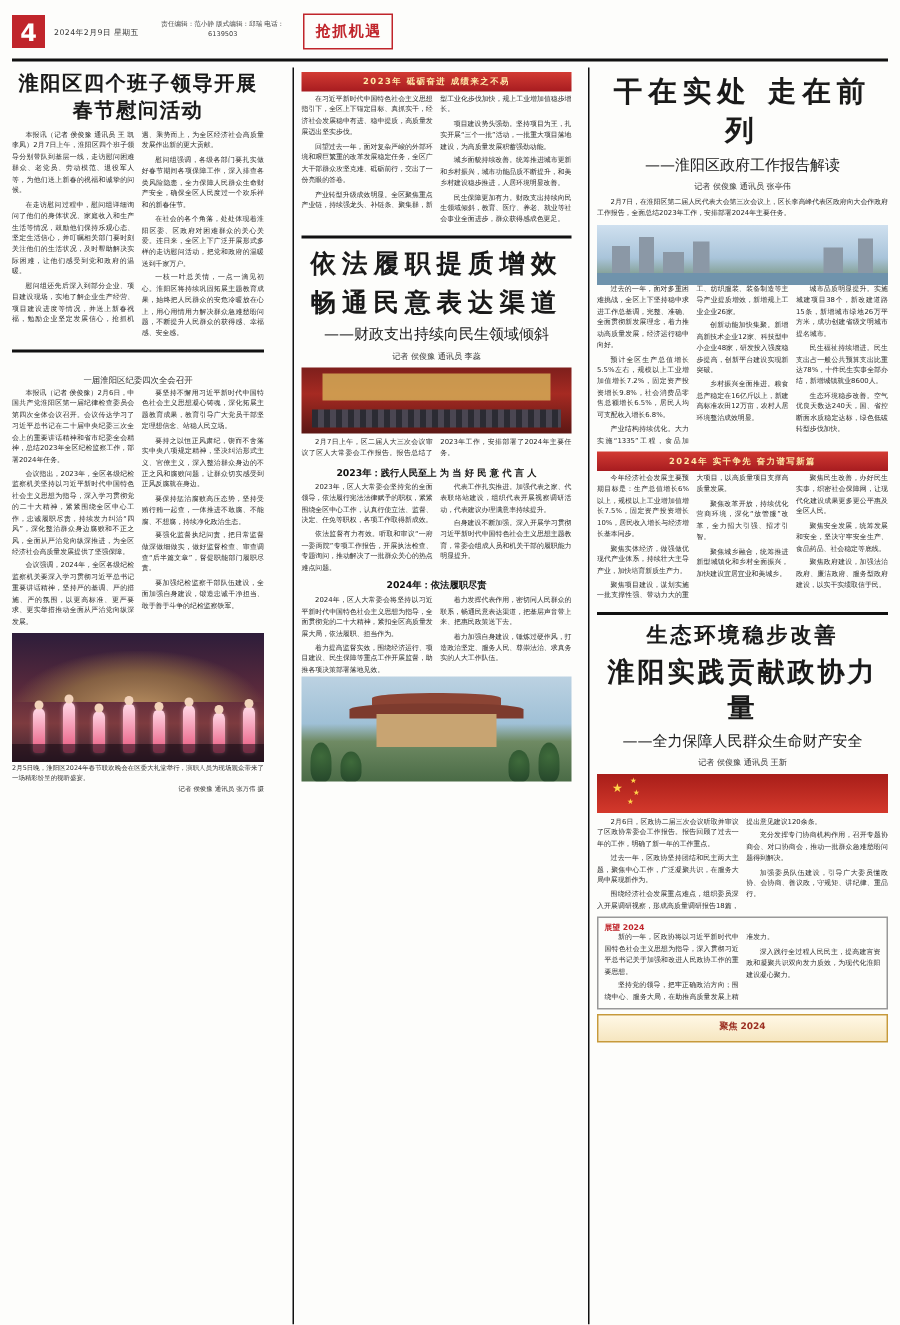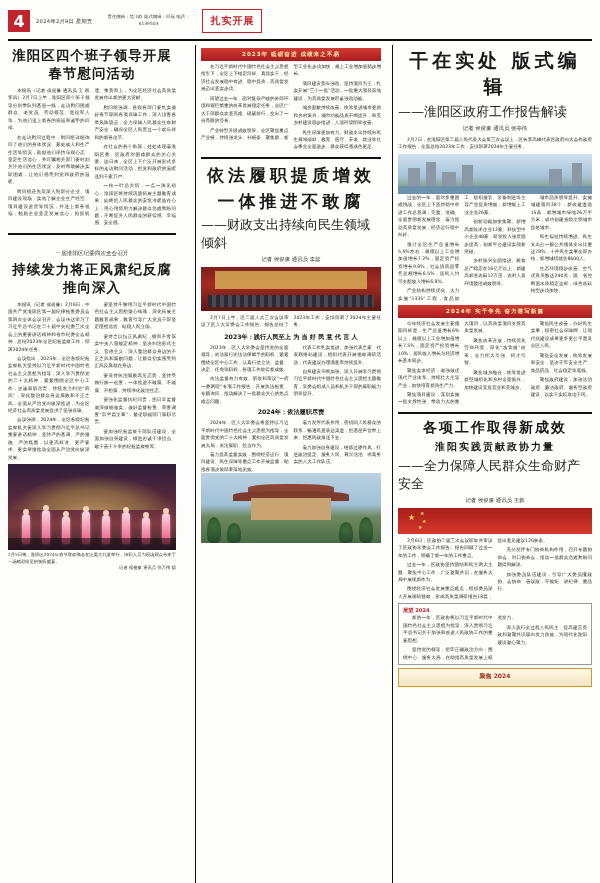--- a/index.html
+++ b/index.html
@@ -42,21 +42,21 @@
 
   h2.head-main{
     font-family:"DejaVu Serif","Liberation Serif",serif;
     font-size:13.5px;font-weight:bold;text-align:center;margin:2px 0 4px;letter-spacing:1px;
   }
   h2.head-big{
     font-family:"DejaVu Serif","Liberation Serif",serif;
     font-size:17px;font-weight:bold;text-align:center;margin:3px 0 3px;letter-spacing:4px;
   }
   h3.head-sub{
-    font-size:13px;font-weight:normal;text-align:left;margin:0 0 4px;color:#222;
+    font-size:10px;font-weight:normal;text-align:center;margin:0 0 4px;color:#222;
   }
   .byline{font-size:5.4px;text-align:center;color:#333;margin-bottom:4px;}
   .rule-dbl{border-top:2px solid #111;margin:6px 0 5px;}
 
   .body-text{
     font-size:4.6px;line-height:1.62;text-align:justify;color:#2a2a2a;
     column-gap:5px;
   }
   .body-text p{margin:0 0 2px;text-indent:9px;}
   .cols2{column-count:2;}
@@ -126,21 +126,21 @@
 </head>
 <body>
 
 <div class="page">
 
   <div class="masthead">
     <div class="folio-num">4</div>
     <div class="folio-date">2024年2月9日 星期五</div>
     <div class="mast-rule"></div>
     <div class="mast-credits">责任编辑：范小静  版式编辑：邱瑞  电话：6139503</div>
-    <div class="mast-logo">扎实开展</div>
+    <div class="mast-logo">抢抓机遇</div>
   </div>
 
   <div class="cols">
 
     <div class="col c1">
 
       <h2 class="head-main">淮阳区四个班子领导开展春节慰问活动</h2>
       <div class="body-text cols2">
         <p>本报讯（记者 侯俊豫 通讯员 王 凯 李凤）2月7日上午，淮阳区四个班子领导分别带队到基层一线，走访慰问困难群众、老党员、劳动模范、退役军人等，为他们送上新春的祝福和诚挚的问候。</p>
         <p>在走访慰问过程中，慰问组详细询问了他们的身体状况、家庭收入和生产生活等情况，鼓励他们保持乐观心态、坚定生活信心，并叮嘱相关部门要时刻关注他们的生活状况，及时帮助解决实际困难，让他们感受到党和政府的温暖。</p>
@@ -148,21 +148,20 @@
         <p>慰问组强调，各级各部门要扎实做好春节期间各项保障工作，深入排查各类风险隐患，全力保障人民群众生命财产安全，确保全区人民度过一个欢乐祥和的新春佳节。</p>
         <p>在社会的各个角落，处处体现着淮阳区委、区政府对困难群众的关心关爱。连日来，全区上下广泛开展形式多样的走访慰问活动，把党和政府的温暖送到千家万户。</p>
         <p>一枝一叶总关情，一点一滴见初心。淮阳区将持续巩固拓展主题教育成果，始终把人民群众的安危冷暖放在心上，用心用情用力解决群众急难愁盼问题，不断提升人民群众的获得感、幸福感、安全感。</p>
       </div>
 
       <div class="rule-dbl"></div>
 
       <div style="text-align:center">
         <span style="font-size:5.6px;color:#333">一届淮阳区纪委四次全会召开</span>
       </div>
-      <h2 class="head-main">持续发力将正风肃纪反腐推向深入</h2>
       <div class="body-text cols2">
         <p>本报讯（记者 侯俊豫）2月6日，中国共产党淮阳区第一届纪律检查委员会第四次全体会议召开。会议传达学习了习近平总书记在二十届中央纪委三次全会上的重要讲话精神和省市纪委全会精神，总结2023年全区纪检监察工作，部署2024年任务。</p>
         <p>会议指出，2023年，全区各级纪检监察机关坚持以习近平新时代中国特色社会主义思想为指导，深入学习贯彻党的二十大精神，紧紧围绕全区中心工作，忠诚履职尽责，持续发力纠治“四风”，深化整治群众身边腐败和不正之风，全面从严治党向纵深推进，为全区经济社会高质量发展提供了坚强保障。</p>
         <p>会议强调，2024年，全区各级纪检监察机关要深入学习贯彻习近平总书记重要讲话精神，坚持严的基调、严的措施、严的氛围，以更高标准、更严要求、更实举措推动全面从严治党向纵深发展。</p>
         <p>要坚持不懈用习近平新时代中国特色社会主义思想凝心铸魂，深化拓展主题教育成果，教育引导广大党员干部坚定理想信念、站稳人民立场。</p>
         <p>要持之以恒正风肃纪，锲而不舍落实中央八项规定精神，坚决纠治形式主义、官僚主义，深入整治群众身边的不正之风和腐败问题，让群众切实感受到正风反腐就在身边。</p>
         <p>要保持惩治腐败高压态势，坚持受贿行贿一起查，一体推进不敢腐、不能腐、不想腐，持续净化政治生态。</p>
         <p>要强化监督执纪问责，把日常监督做深做细做实，做好监督检查、审查调查“后半篇文章”，督促职能部门履职尽责。</p>
         <p>要加强纪检监察干部队伍建设，全面加强自身建设，锻造忠诚干净担当、敢于善于斗争的纪检监察铁军。</p>
       </div>
@@ -208,21 +207,21 @@
         <p>回望过去一年，面对复杂严峻的外部环境和艰巨繁重的改革发展稳定任务，全区广大干部群众攻坚克难、砥砺前行，交出了一份亮眼的答卷。</p>
         <p>产业转型升级成效明显。全区聚焦重点产业链，持续强龙头、补链条、聚集群，新型工业化步伐加快，规上工业增加值稳步增长。</p>
         <p>项目建设势头强劲。坚持项目为王，扎实开展“三个一批”活动，一批重大项目落地建设，为高质量发展积蓄强劲动能。</p>
         <p>城乡面貌持续改善。统筹推进城市更新和乡村振兴，城市功能品质不断提升，和美乡村建设稳步推进，人居环境明显改善。</p>
         <p>民生保障更加有力。财政支出持续向民生领域倾斜，教育、医疗、养老、就业等社会事业全面进步，群众获得感成色更足。</p>
       </div>
 
       <div class="rule-dbl"></div>
 
       <h2 class="head-big">依法履职提质增效</h2>
-      <h2 class="head-big">一体推进不敢腐</h2>
+      <h2 class="head-big">畅通民意表达渠道</h2>
       <h3 class="head-sub">——财政支出持续向民生领域倾斜</h3>
       <div class="byline">记者 侯俊豫 通讯员 李蕊</div>
 
       <div class="pic-meeting">
         <div class="screen"></div>
         <div class="row"></div>
       </div>
 
       <div class="body-text cols2" style="margin-top:3px">
         <p>2月7日上午，区二届人大三次会议审议了区人大常委会工作报告。报告总结了2023年工作，安排部署了2024年主要任务。</p>
@@ -250,21 +249,21 @@
         <div class="wall"></div>
         <div class="tree" style="left:6px"></div>
         <div class="tree" style="left:26px;height:20px"></div>
         <div class="tree" style="right:8px"></div>
         <div class="tree" style="right:28px;height:21px"></div>
       </div>
     </div>
 
     <div class="col c3">
 
-      <h2 class="head-big" style="font-size:19px">干在实处  版式编辑</h2>
+      <h2 class="head-big" style="font-size:19px">干在实处  走在前列</h2>
       <h3 class="head-sub">——淮阳区政府工作报告解读</h3>
       <div class="byline">记者 侯俊豫 通讯员 张亭伟</div>
 
       <div class="body-text" style="margin-bottom:3px">
         <p>2月7日，在淮阳区第二届人民代表大会第三次会议上，区长李高峰代表区政府向大会作政府工作报告，全面总结2023年工作，安排部署2024年主要任务。</p>
       </div>
 
       <div class="pic-city">
         <div class="b" style="left:10px;width:12px;height:18px"></div>
         <div class="b" style="left:28px;width:10px;height:24px"></div>
@@ -294,22 +293,22 @@
         <p>聚焦项目建设，谋划实施一批支撑性强、带动力大的重大项目，以高质量项目支撑高质量发展。</p>
         <p>聚焦改革开放，持续优化营商环境，深化“放管服”改革，全力招大引强、招才引智。</p>
         <p>聚焦城乡融合，统筹推进新型城镇化和乡村全面振兴，加快建设宜居宜业和美城乡。</p>
         <p>聚焦民生改善，办好民生实事，织密社会保障网，让现代化建设成果更多更公平惠及全区人民。</p>
         <p>聚焦安全发展，统筹发展和安全，坚决守牢安全生产、食品药品、社会稳定等底线。</p>
         <p>聚焦政府建设，加强法治政府、廉洁政府、服务型政府建设，以实干实绩取信于民。</p>
       </div>
 
       <div class="rule-dbl"></div>
 
-      <h2 class="head-big" style="font-size:14px;letter-spacing:2px">各项工作取得新成效</h2>
-      <h2 class="head-big" style="font-size:10px;letter-spacing:2px">淮阳实践贡献政协力量</h2>
+      <h2 class="head-big" style="font-size:14px;letter-spacing:2px">生态环境稳步改善</h2>
+      <h2 class="head-big" style="font-size:18px;letter-spacing:2px">淮阳实践贡献政协力量</h2>
       <h3 class="head-sub">——全力保障人民群众生命财产安全</h3>
       <div class="byline">记者 侯俊豫 通讯员 王新</div>
 
       <div class="pic-flag">
         <span class="star" style="left:10px;top:5px">★</span>
         <span class="star" style="left:22px;top:2px;font-size:5px">★</span>
         <span class="star" style="left:24px;top:10px;font-size:5px">★</span>
         <span class="star" style="left:20px;top:16px;font-size:5px">★</span>
       </div>
 

